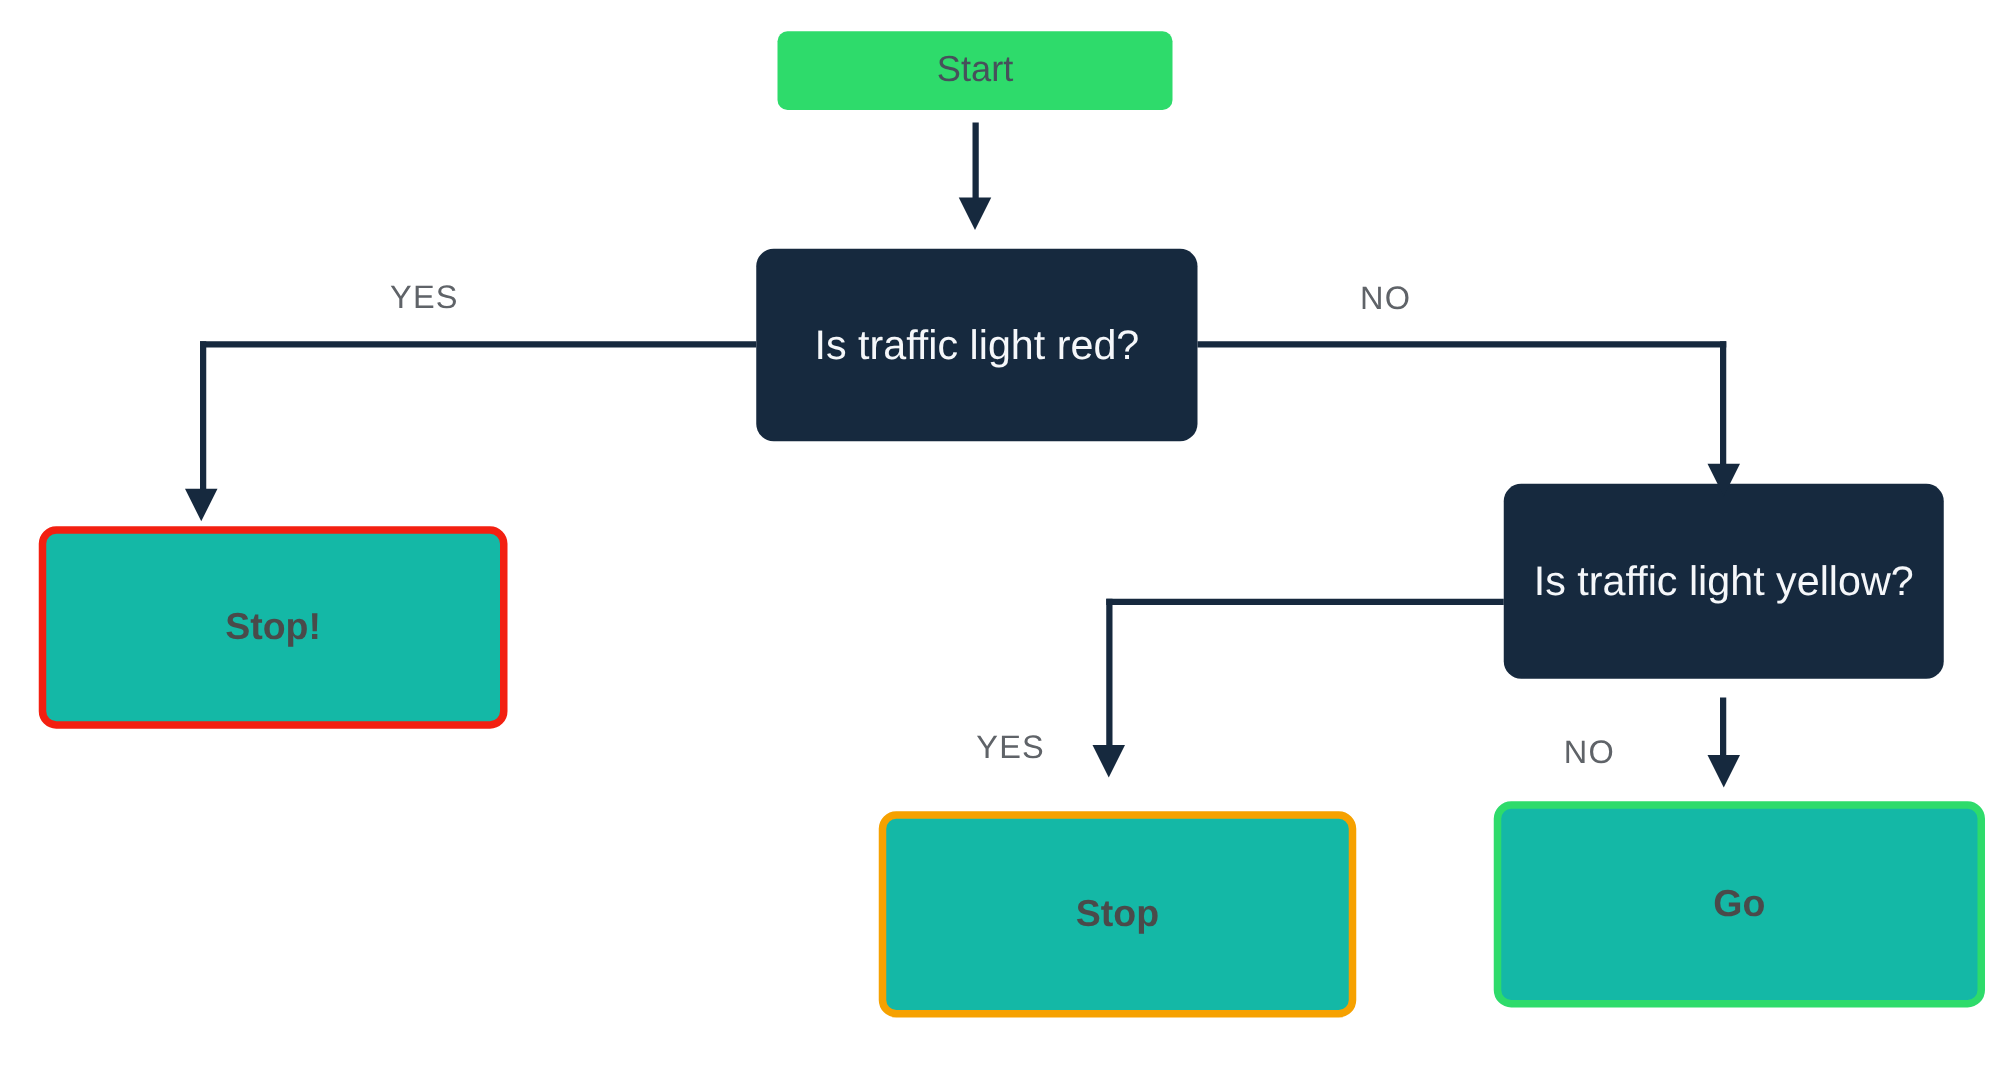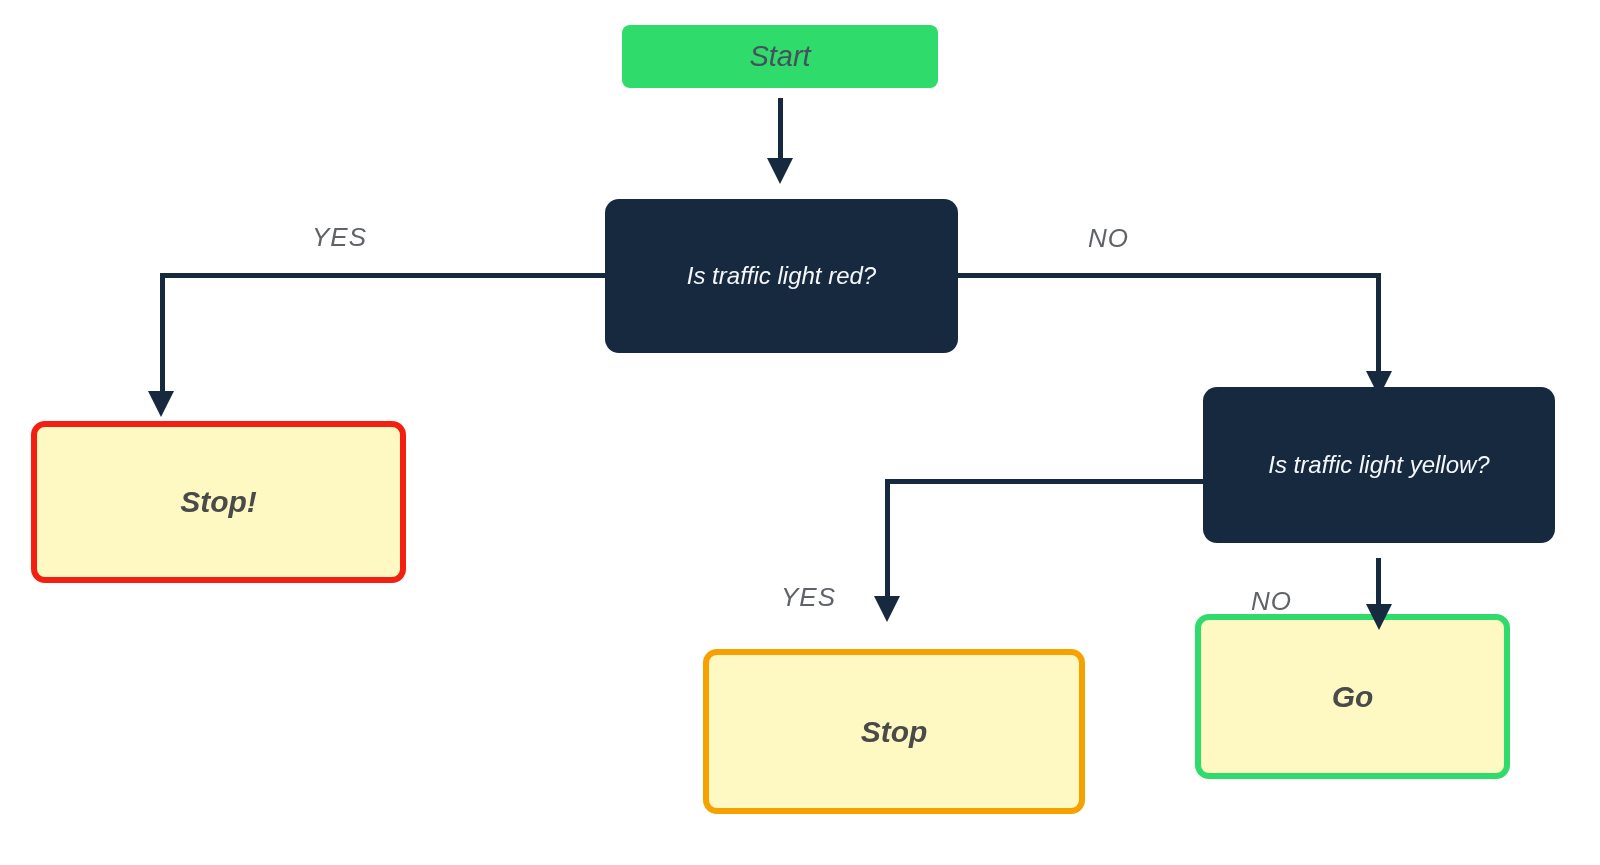--- a/index.html
+++ b/index.html
@@ -4,21 +4,21 @@
 <style>
   :root {
     --green: #2edb6b;
     --navy: #16293e;
     --red: #f32011;
     --orange: #f6a100;
     --label-gray: #5f6368;
     --text-dark: #4a4a4a;
     --start-text: #47505b;
   }
-  * { margin: 0; padding: 0; box-sizing: border-box; font-style: italic; }
+  * { margin: 0; padding: 0; box-sizing: border-box; }
   html, body { background: #ffffff; }
   body { font-family: "Liberation Sans", sans-serif; }
   .canvas {
     position: relative;
     width: 1600px;
     height: 865px;
     background: #ffffff;
     overflow: hidden;
   }
   .node {
@@ -33,35 +33,35 @@
     background: var(--green);
     border-radius: 8px;
     color: var(--start-text);
     font-size: 29px;
     font-weight: 500;
   }
   .node-question {
     background: var(--navy);
     border-radius: 14px;
     color: #f5f7fa;
-    font-size: 24px;
+    font-size: 33px;
     font-weight: 400;
   }
   .node-q-red    { left: 605px;  top: 199px; width: 353px; height: 154px; }
   .node-q-yellow { left: 1203px; top: 387px; width: 352px; height: 156px; }
   .node-outcome {
-    background: #fef9c3;
+    background: #14b8a6;
     border-radius: 14px;
     color: var(--text-dark);
     font-size: 30px;
     font-weight: 700;
   }
   .node-stop { left: 31px;   top: 421px; width: 375px; height: 162px; border: 6px solid var(--red); }
   .node-slow { left: 703px;  top: 649px; width: 382px; height: 165px; border: 6px solid var(--orange); }
-  .node-go   { left: 1195px; top: 614px; width: 315px; height: 165px; border: 6px solid var(--green); }
+  .node-go   { left: 1195px; top: 641px; width: 393px; height: 165px; border: 6px solid var(--green); }
 
   .h-line, .v-line { position: absolute; background: var(--navy); }
   .h-line { height: 5px; }
   .v-line { width: 5px; }
   .arrow-down {
     position: absolute;
     width: 0; height: 0;
     border-left: 13px solid transparent;
     border-right: 13px solid transparent;
     border-top: 26px solid var(--navy);

